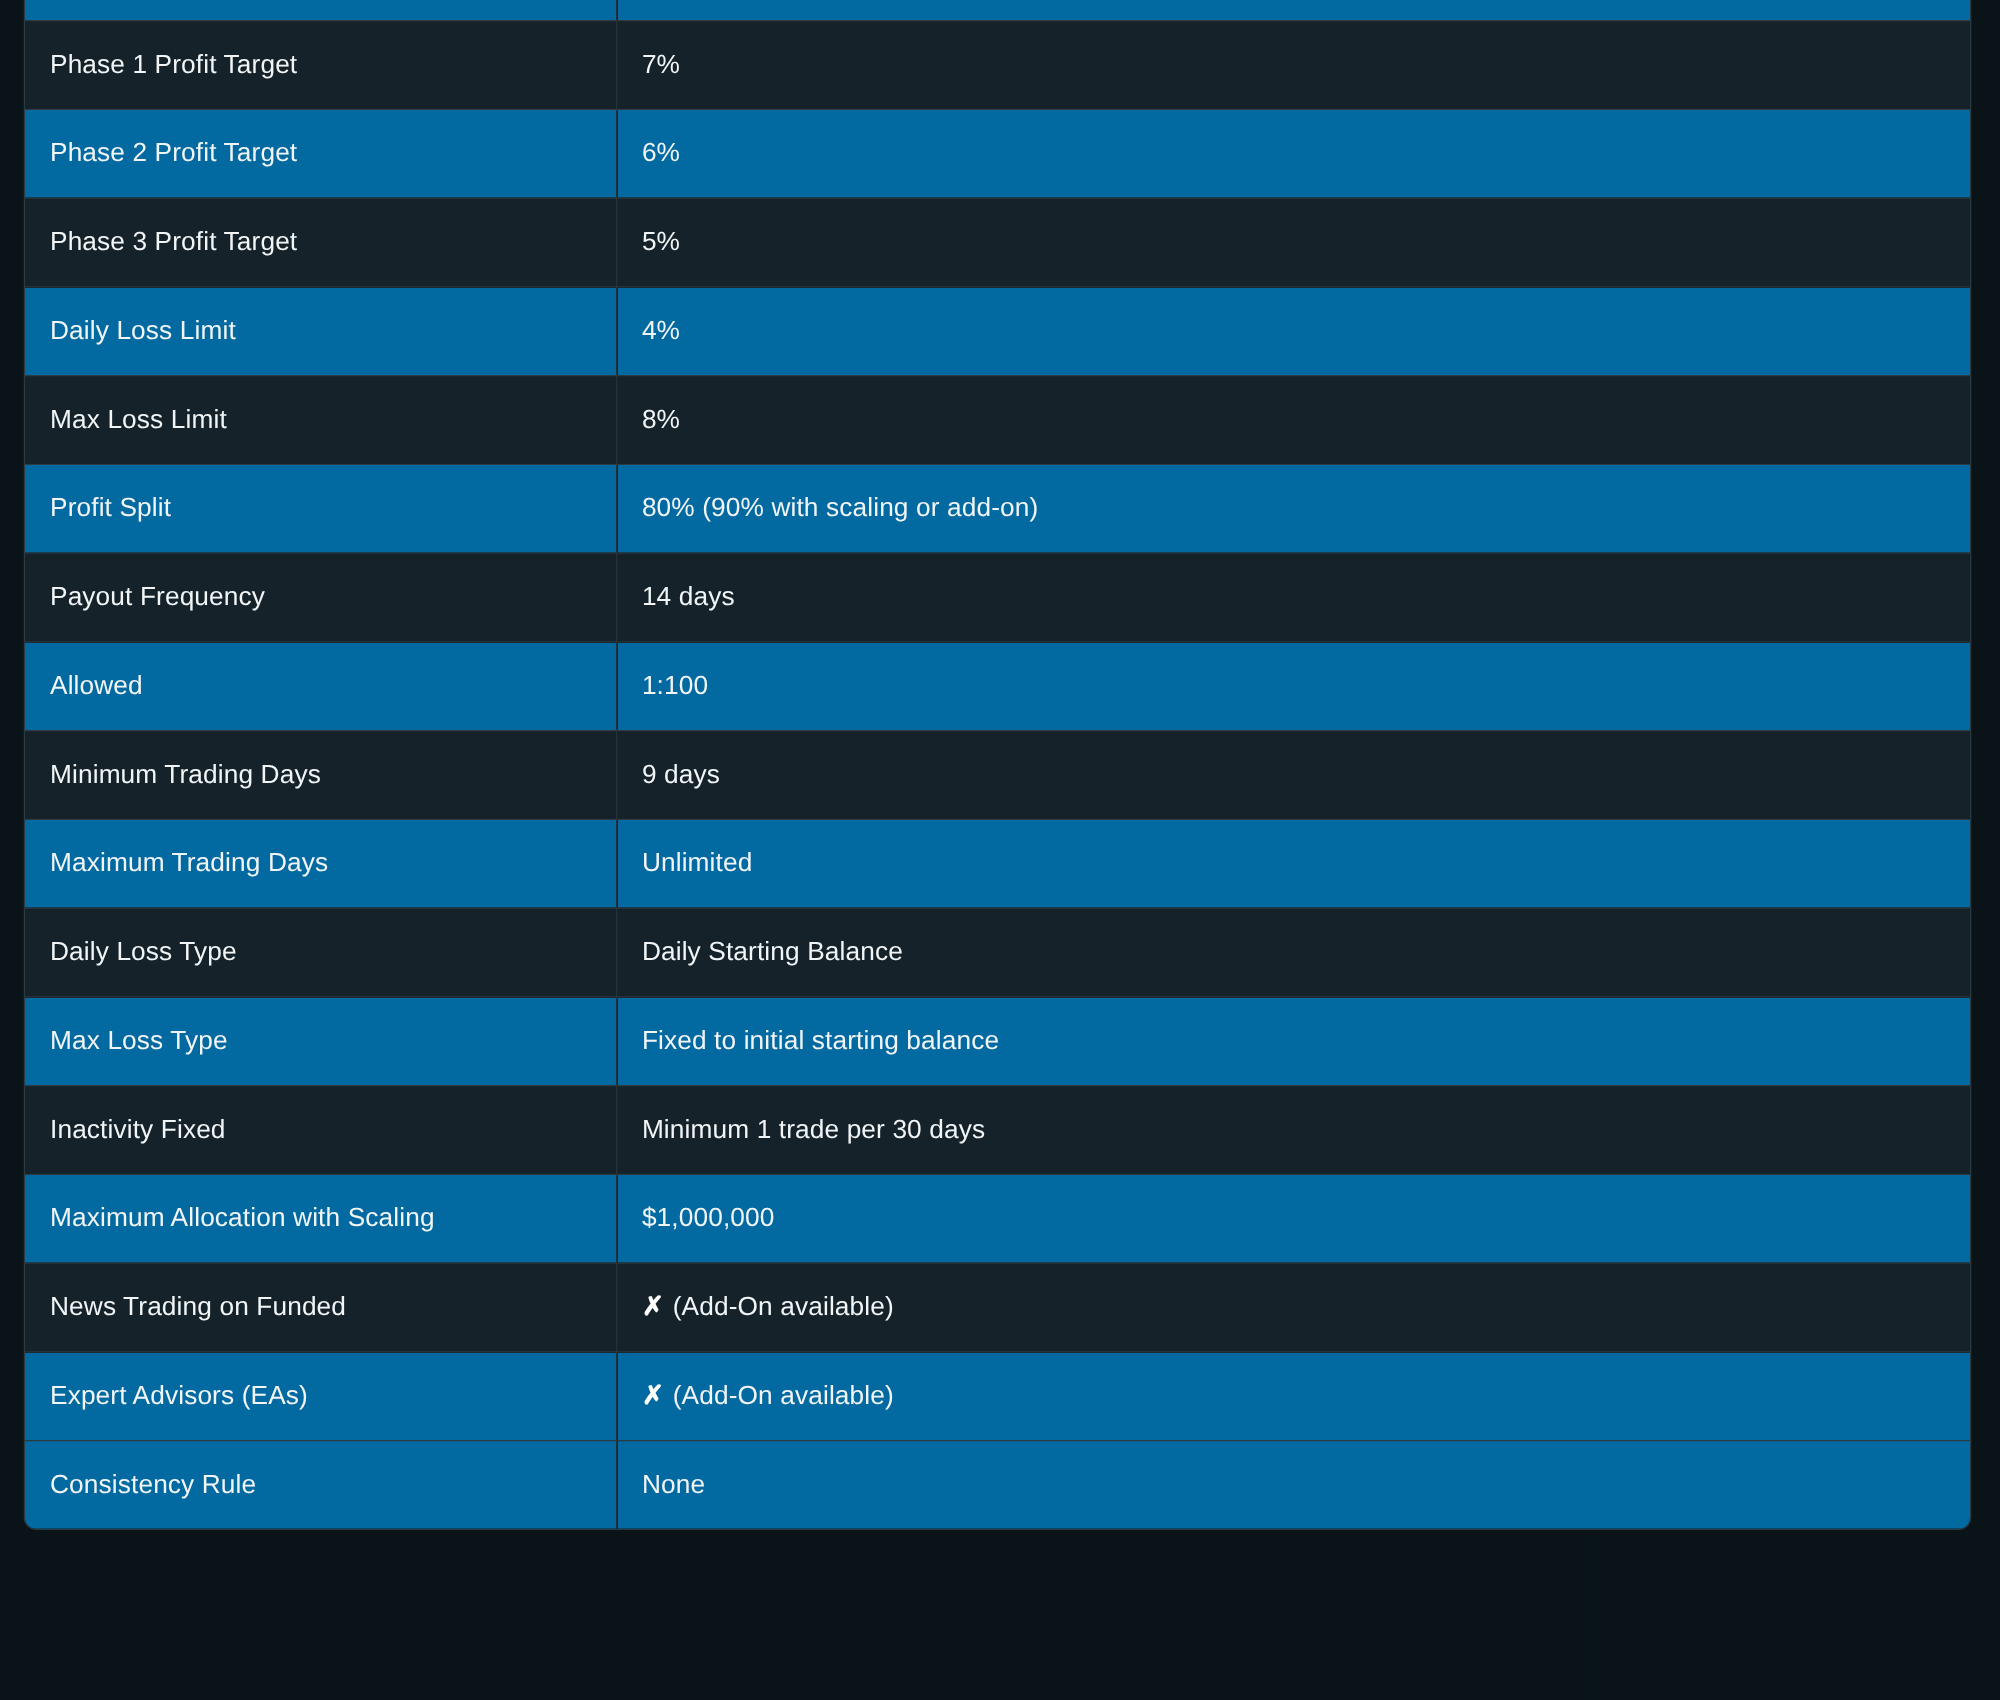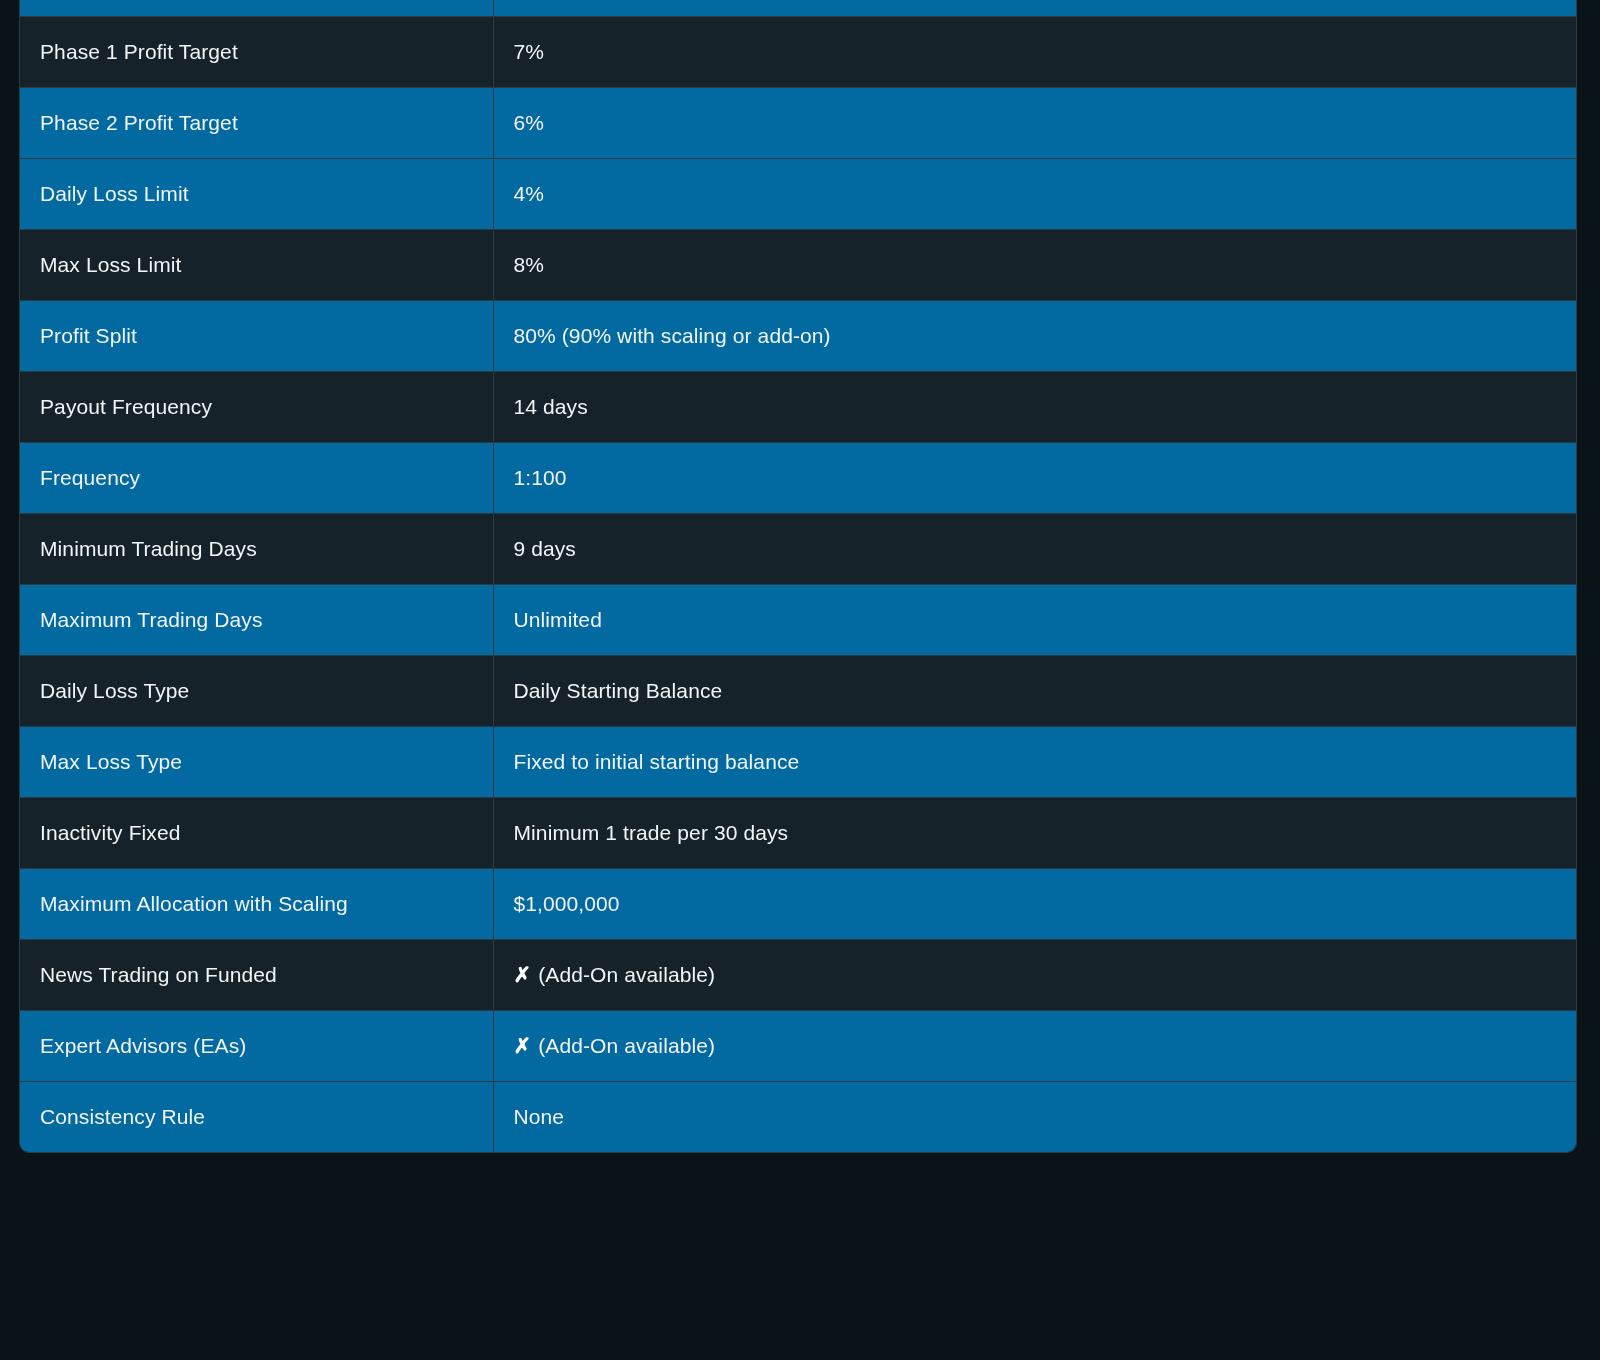--- a/index.html
+++ b/index.html
@@ -114,38 +114,42 @@
             <td class="value"></td>
           </tr>
           <tr class="even">
             <td class="label">Phase 1 Profit Target</td>
             <td class="value"><span>7%</span></td>
           </tr>
           <tr class="odd">
             <td class="label">Phase 2 Profit Target</td>
             <td class="value"><span>6%</span></td>
           </tr>
+          <tr class="even">
+            <td class="label">Phase 3 Profit Target</td>
+            <td class="value"><span>5%</span></td>
+          </tr>
           <tr class="odd">
             <td class="label">Daily Loss Limit</td>
             <td class="value"><span>4%</span></td>
           </tr>
           <tr class="even">
             <td class="label">Max Loss Limit</td>
             <td class="value"><span>8%</span></td>
           </tr>
           <tr class="odd">
             <td class="label">Profit Split</td>
             <td class="value"><span>80% (90% with scaling or add-on)</span></td>
           </tr>
           <tr class="even">
             <td class="label">Payout Frequency</td>
             <td class="value"><span>14 days</span></td>
           </tr>
           <tr class="odd">
-            <td class="label">Frequency</td>
+            <td class="label">Allowed</td>
             <td class="value"><span>1:100</span></td>
           </tr>
           <tr class="even">
             <td class="label">Minimum Trading Days</td>
             <td class="value"><span>9 days</span></td>
           </tr>
           <tr class="odd">
             <td class="label">Maximum Trading Days</td>
             <td class="value"><span>Unlimited</span></td>
           </tr>

